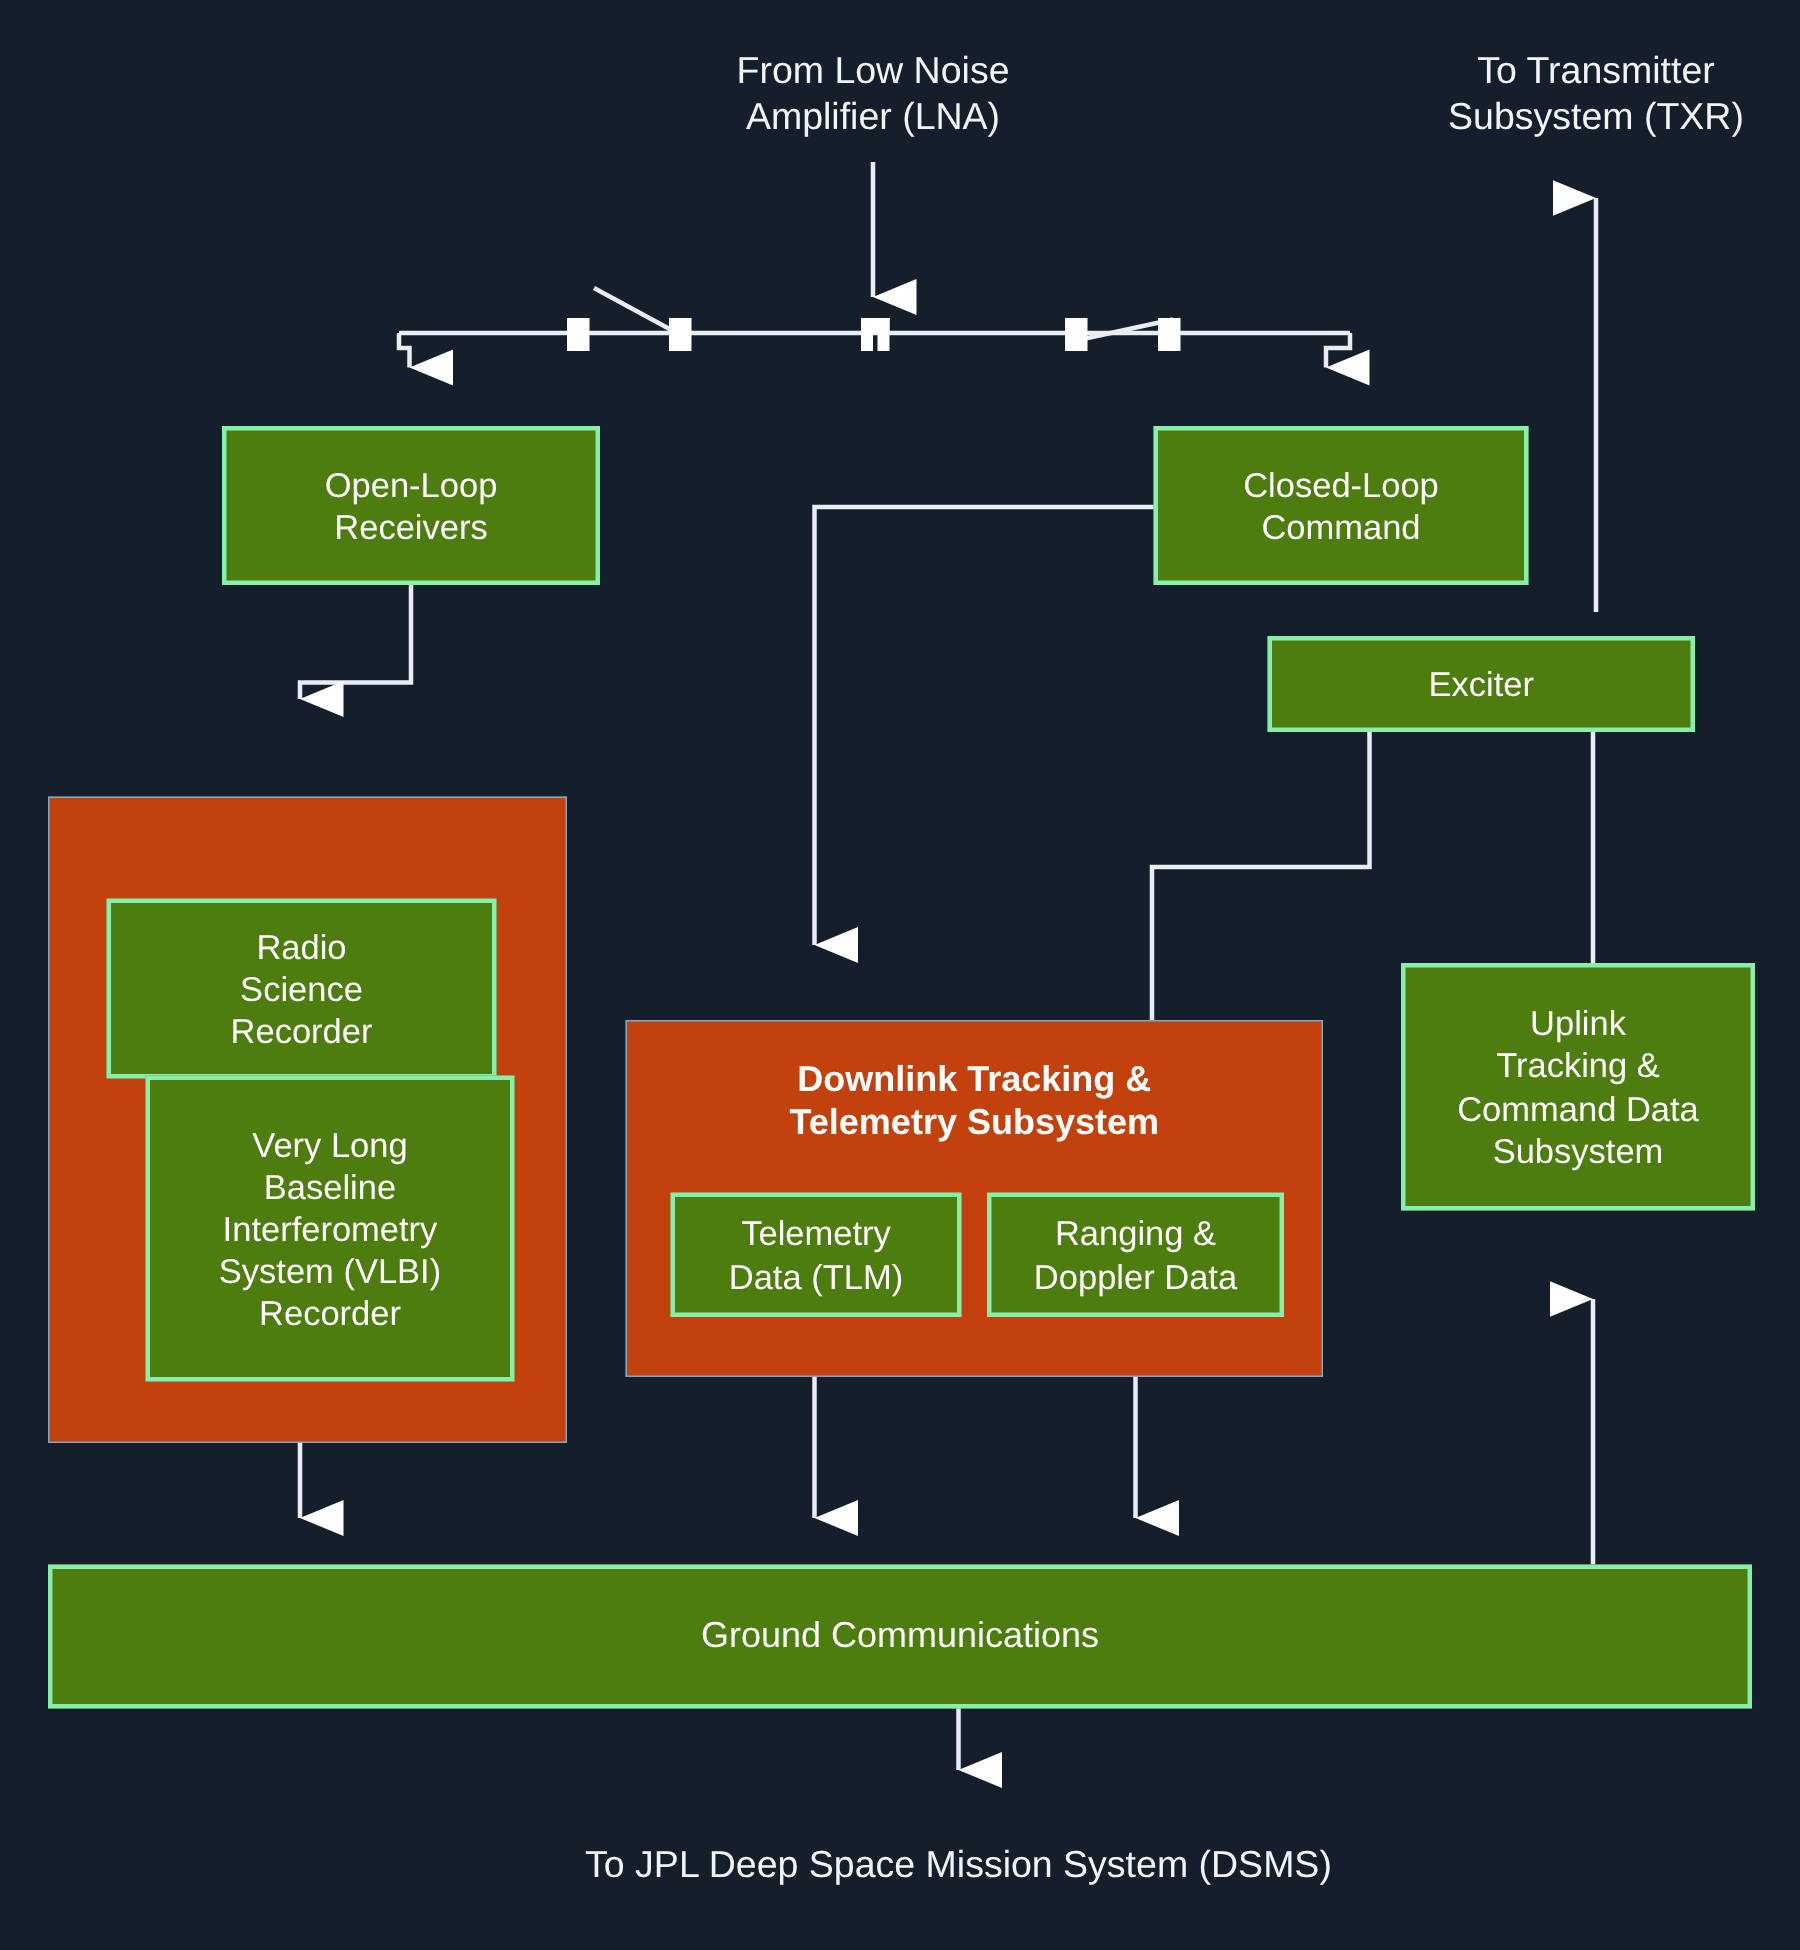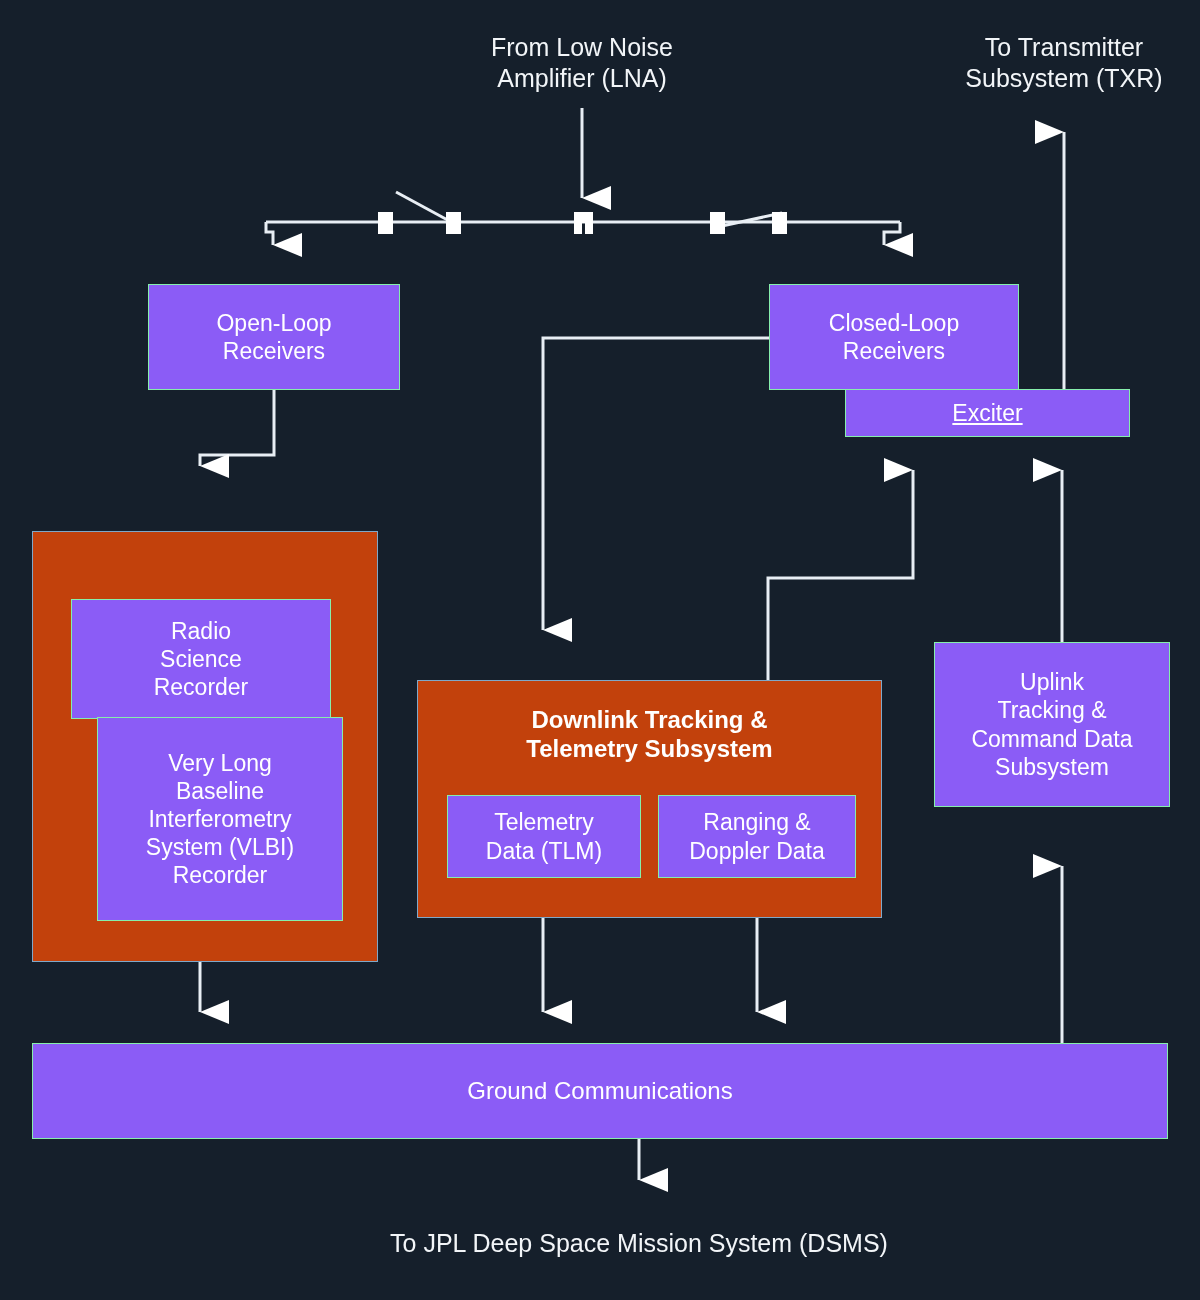--- a/index.html
+++ b/index.html
@@ -10,22 +10,22 @@
     color:#ffffff;
     overflow:hidden;
     position:relative;
   }
   #stage{position:absolute;inset:0;width:1200px;height:1300px;}
   svg.wires{position:absolute;left:0;top:0;width:1200px;height:1300px;}
 
   .node{
     position:absolute;
     box-sizing:border-box;
-    background:#8b5cf6;
-    border:1px solid #86efac;
+    background:#4d7c0f;
+    border:3px solid #86efac;
     display:flex;align-items:center;justify-content:center;
     text-align:center;
     line-height:1.22;
     font-size:23px;
     color:#ffffff;
     padding:4px 6px;
   }
   .group{
     position:absolute;
     box-sizing:border-box;
@@ -115,23 +115,23 @@
 
   <div class="extlabel" style="left: 914px; top: 32px; width: 300px; white-space: pre-line;">To Transmitter
 Subsystem (TXR)</div>
 
   <div class="extlabel" style="left:239px;top:1228px;width:800px;">To JPL Deep Space Mission System (DSMS)</div>
 
   <div class="node" style="left: 148px; top: 284px; width: 252px; height: 106px; white-space: pre-line;">Open-Loop
 Receivers</div>
 
   <div class="node" style="left: 769px; top: 284px; width: 250px; height: 106px; white-space: pre-line;">Closed-Loop
-Receivers</div>
+Command</div>
 
-  <div class="node" style="left:845px;top:389px;width:285px;height:48px;text-decoration:underline;">Exciter</div>
+  <div class="node" style="left:845px;top:424px;width:285px;height:64px;">Exciter</div>
 
   <div class="group" style="left:32px;top:531px;width:346px;height:431px;"></div>
   <div class="node" style="left: 71px; top: 562px; width: 260px; height: 120px; white-space: pre-line; margin-top: 37px;">Radio
 Science
 Recorder</div>
   <div class="node" style="left: 97px; top: 717px; width: 246px; height: 204px; white-space: pre-line;">Very Long
 Baseline
 Interferometry
 System (VLBI)
 Recorder</div>

